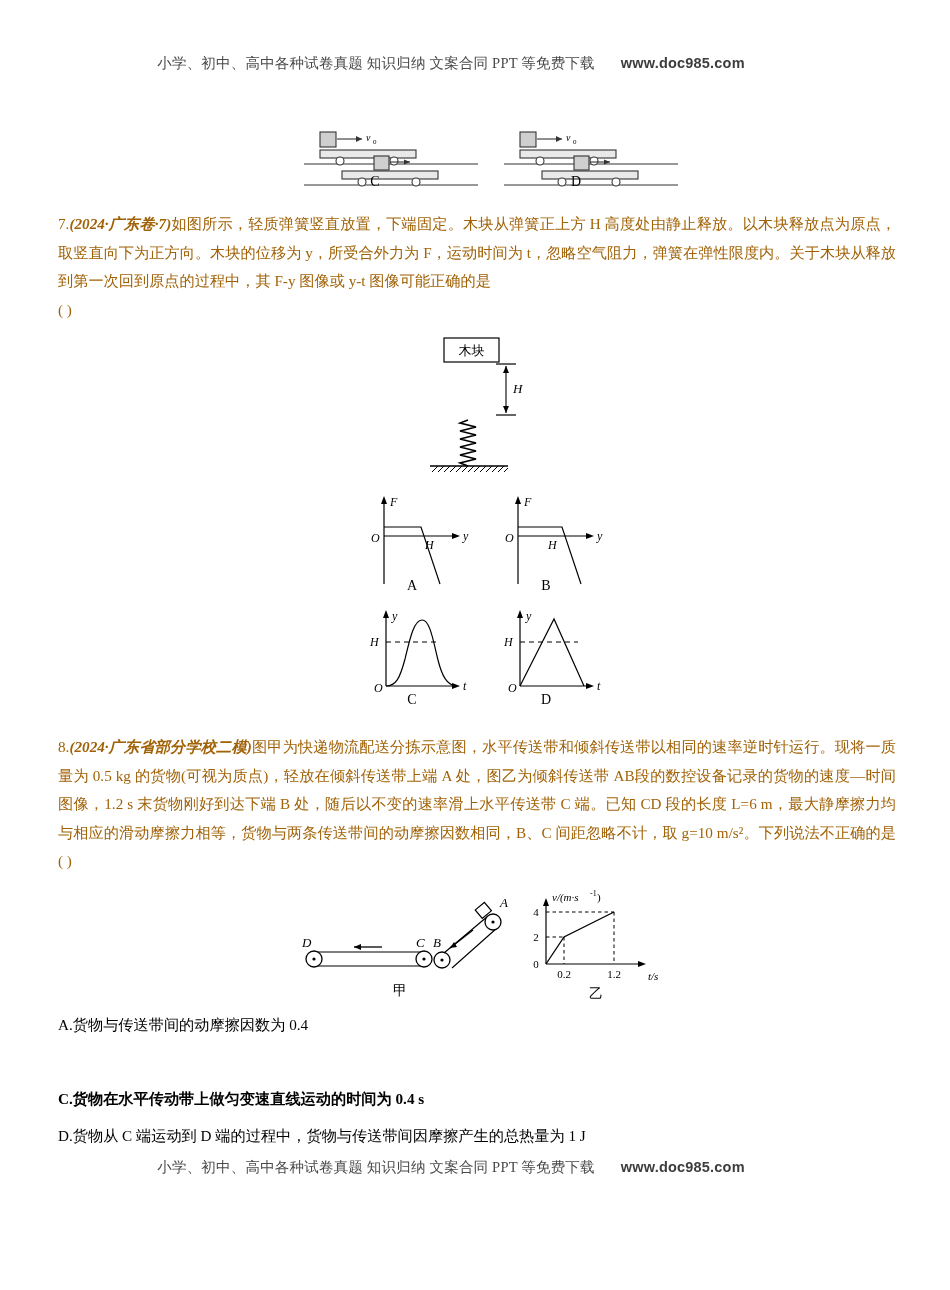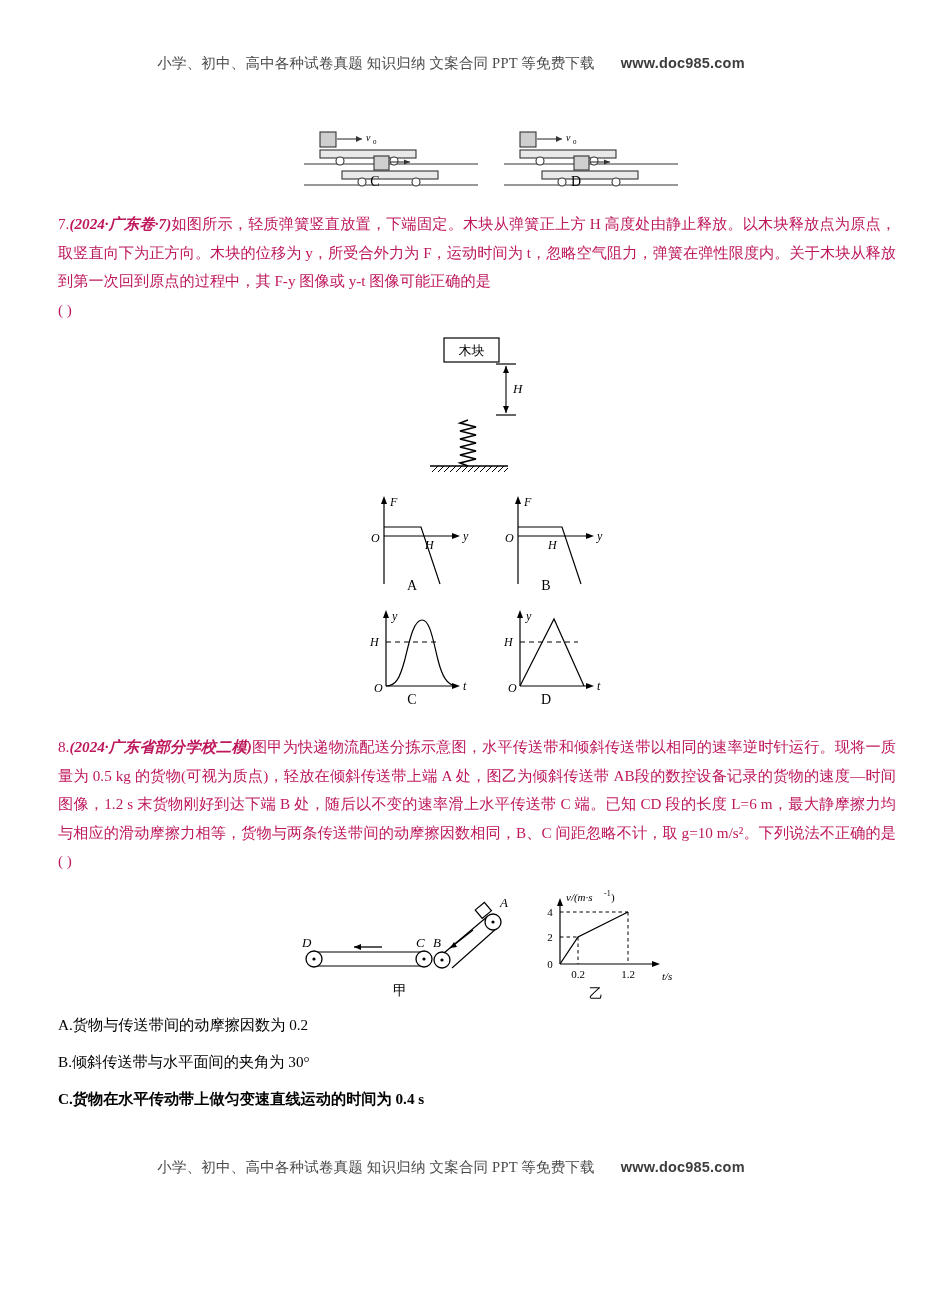--- a/index.html
+++ b/index.html
@@ -41,21 +41,21 @@
   }
   #header-watermark { top: 54px; }
   #footer-watermark { top: 1158px; }
 
   
   .qtext {
     position: absolute;
     font-size: 15.2px;
     line-height: 28.5px;
     text-align: justify;
-    color: #be185d;
+    color: #a16207;
   }
   .bold-cn { font-weight: bold; }
 
   .opt {
     position: absolute;
     font-size: 15.2px;
     line-height: 22px;
     white-space: nowrap;
   }
 
@@ -283,21 +283,21 @@
       <polygon points="158,58 165,57 162,52" fill="#000"></polygon>
 
       <text x="10" y="57" font-size="13" font-style="italic">D</text>
       <text x="124" y="57" font-size="13" font-style="italic">C</text>
       <text x="141" y="57" font-size="13" font-style="italic">B</text>
       <text x="208" y="17" font-size="13" font-style="italic">A</text>
     </svg>
   </div>
   <div class="figlabel-cn" style="left:380px; top:982px; width:40px;">甲</div>
 
-  <div class="fig" style="left:528px; top:890px;">
+  <div class="fig" style="left:514px; top:890px;">
     <svg width="185" height="100" viewBox="0 0 185 100">
 
       <line x1="32" y1="12" x2="32" y2="74" stroke="#000" stroke-width="1.2"></line>
       <polygon points="32,8 29,16 35,16" fill="#000"></polygon>
       <line x1="32" y1="74" x2="128" y2="74" stroke="#000" stroke-width="1.2"></line>
       <polygon points="132,74 124,71 124,77" fill="#000"></polygon>
 
       <text x="38" y="11" font-size="11" font-style="italic">v/(m·s</text>
       <text x="76" y="6" font-size="8">-1</text>
       <text x="83" y="11" font-size="11">)</text>
@@ -313,21 +313,21 @@
       <line x1="32" y1="22" x2="100" y2="22" stroke="#000" stroke-width="1" stroke-dasharray="3.5,3"></line>
       <line x1="32" y1="47" x2="50" y2="47" stroke="#000" stroke-width="1" stroke-dasharray="3.5,3"></line>
       <line x1="50" y1="47" x2="50" y2="74" stroke="#000" stroke-width="1" stroke-dasharray="3.5,3"></line>
       <line x1="100" y1="22" x2="100" y2="74" stroke="#000" stroke-width="1" stroke-dasharray="3.5,3"></line>
 
       <path d="M32,74 L50,47 L100,22" fill="none" stroke="#000" stroke-width="1.3"></path>
     </svg>
   </div>
   <div class="figlabel-cn" style="left:576px; top:985px; width:40px;">乙</div>
 
-  <div class="opt" style="left:58px; top:1014px;">A.货物与传送带间的动摩擦因数为 0.2</div>
-  <div class="opt" style="left:58px; top:1051px;">B.倾斜传送带与水平面间的夹角为 30°</div>
+  <div class="opt" style="left:58px; top:1014px;">A.货物与传送带间的动摩擦因数为 0.4</div>
   <div class="opt" style="left:58px; top:1088px;font-weight:bold;">C.货物在水平传动带上做匀变速直线运动的时间为 0.4 s</div>
+  <div class="opt" style="left:58px; top:1125px;">D.货物从 C 端运动到 D 端的过程中，货物与传送带间因摩擦产生的总热量为 1 J</div>
 
   <div class="watermark" id="footer-watermark">
     <span>小学、初中、高中各种试卷真题 知识归纳 文案合同 PPT 等免费下载</span><span class="wm-url">www.doc985.com</span>
   </div>
 
 </div>
 
 </body></html>

